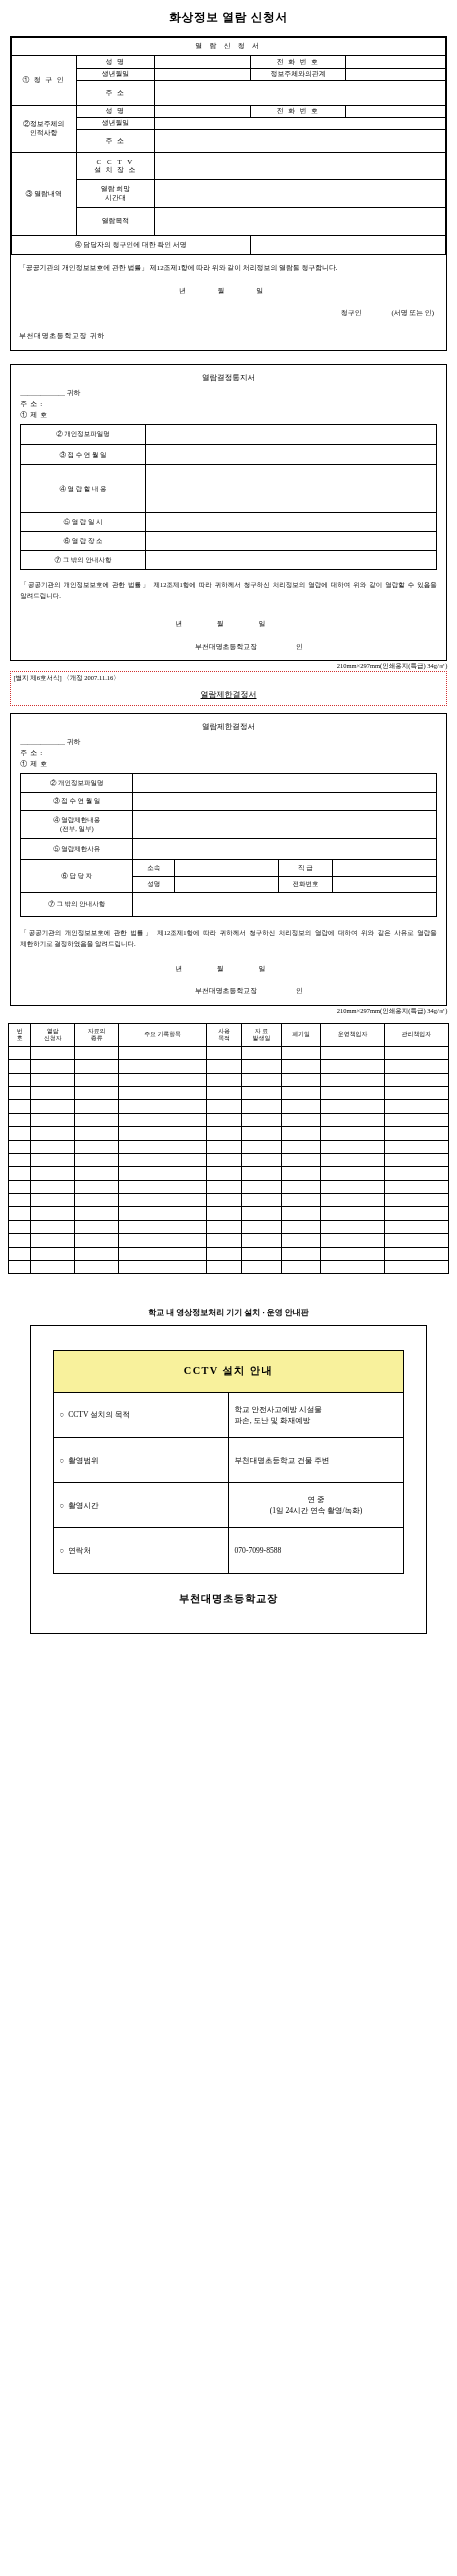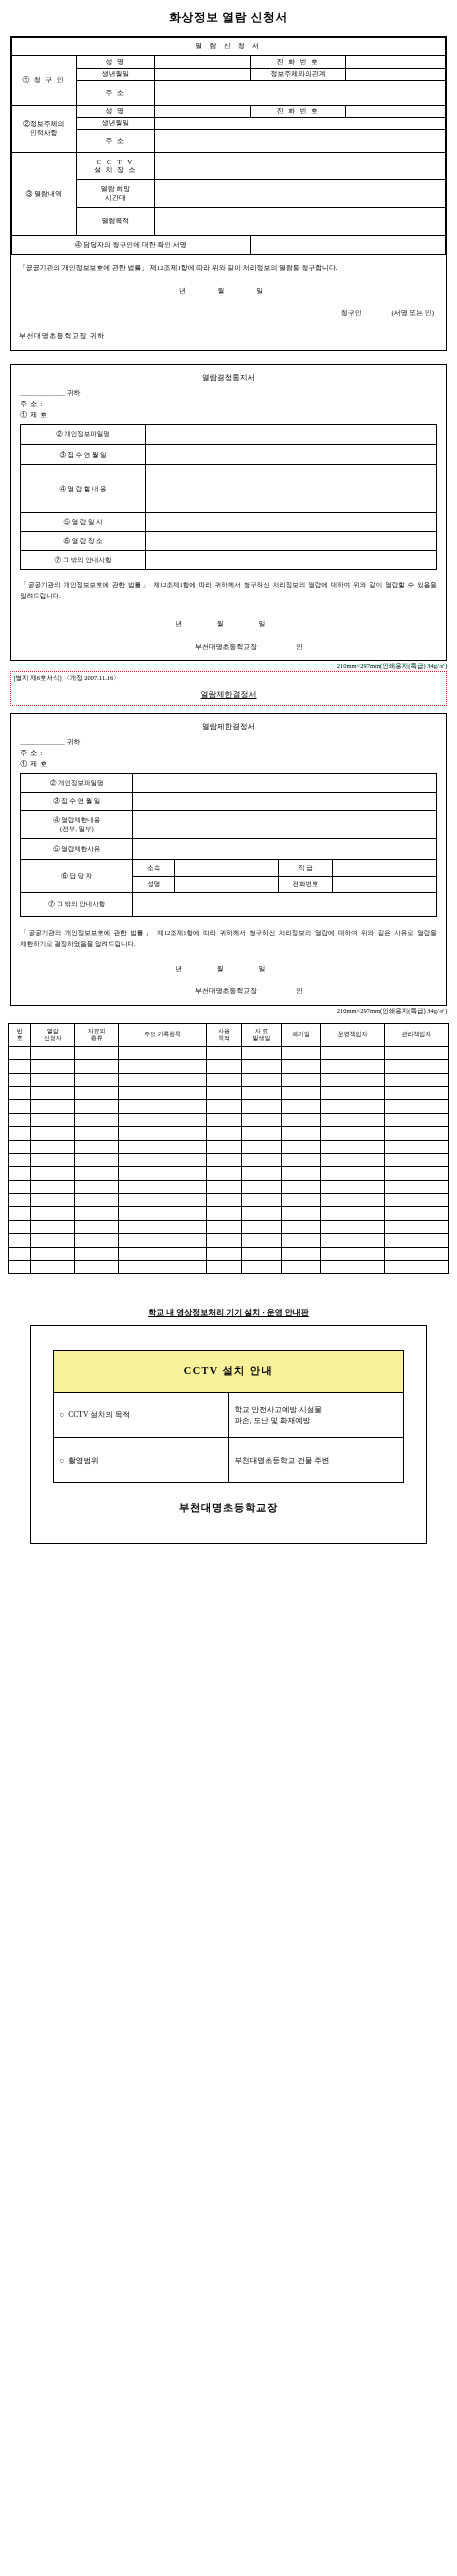--- a/index.html
+++ b/index.html
@@ -183,21 +183,21 @@
   table.ledger th { height: 20.7px; }
   table.ledger td { height: 11px; }
 
   
   .cctv-heading {
     text-align: center;
     font-size: 8px;
     font-weight: bold;
     margin: 15px 0 6.9px 0;
   }
-  .cctv-heading span { text-decoration: underline; }
+  .cctv-heading span { }
   .cctv-outer {
     border: 0.7px solid #000;
     box-sizing: border-box;
     margin: 0 30px;
     padding: 23.4px 22px 27.6px 22px;
     background: #fff;
   }
   table.cctv {
     border-collapse: collapse;
     width: 100%;
@@ -692,20 +692,29 @@
         </tr>
       <tr>
             <td class="k"><span class="bullet">○</span><span>CCTV 설치의 목적</span></td>
             <td class="v" style="white-space: pre-line;">학교 안전사고예방 시설물
 파손, 도난 및 화재예방</td>
           </tr>
           <tr>
             <td class="k"><span class="bullet">○</span><span>촬영범위</span></td>
             <td class="v" style="white-space: pre-line;">부천대명초등학교 건물 주변</td>
           </tr>
+          <tr>
+            <td class="k"><span class="bullet">○</span><span>촬영시간</span></td>
+            <td class="v ctr" style="white-space: pre-line;">연 중
+(1일 24시간 연속 촬영/녹화)</td>
+          </tr>
+          <tr>
+            <td class="k"><span class="bullet">○</span><span>연락처</span></td>
+            <td class="v" style="white-space: pre-line;">070-7099-8588</td>
+          </tr>
         </tbody>
     </table>
     <div class="cctv-footer">부천대명초등학교장</div>
   </div>
 
   <div class="spacer-lg"></div>
 </div>
 
 
 </body></html>

